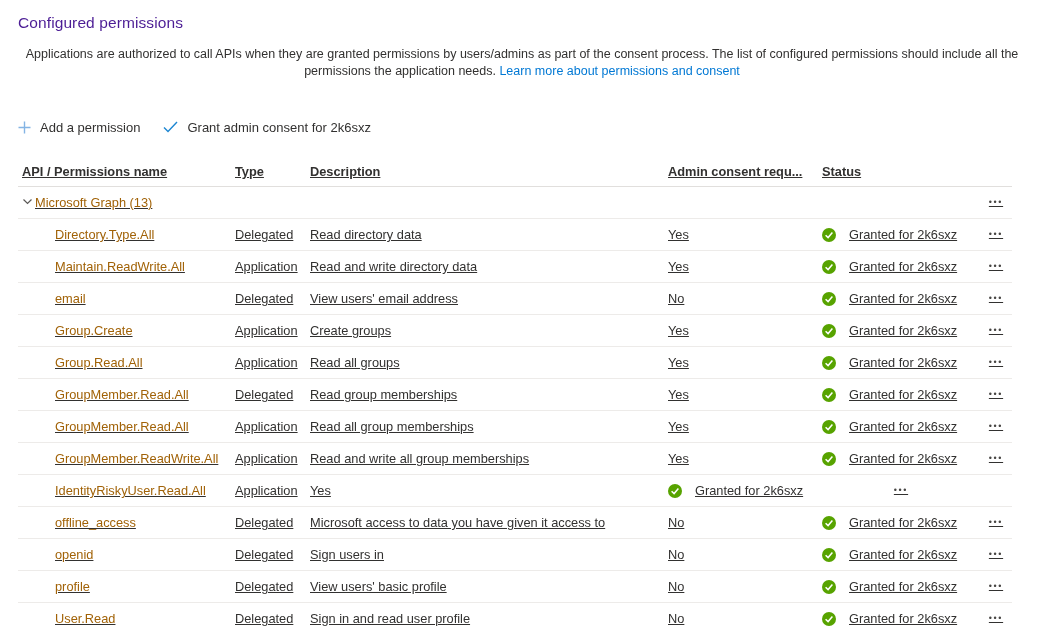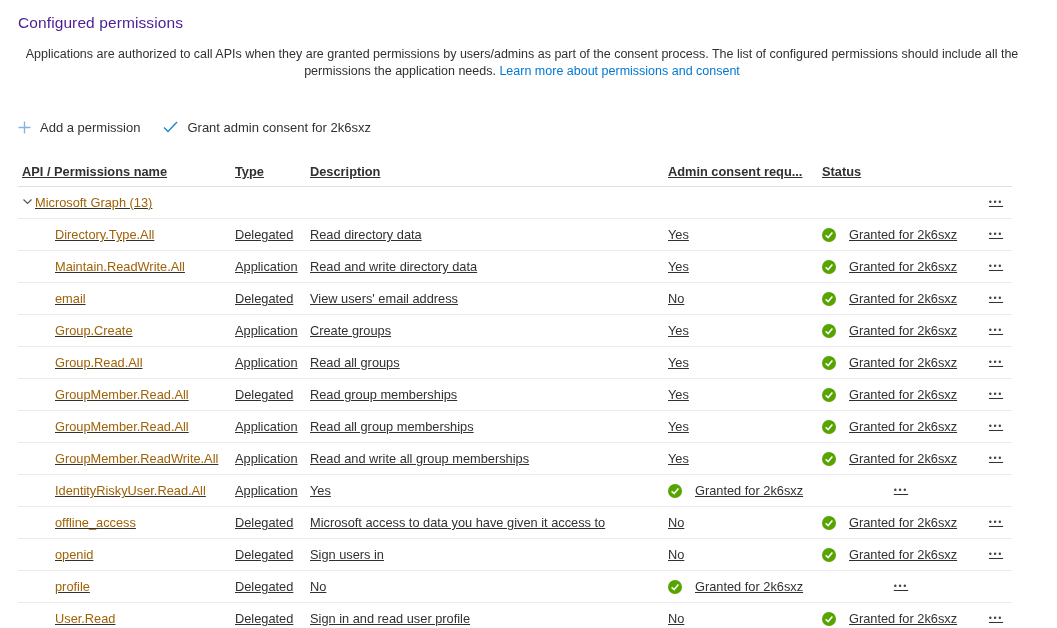--- a/index.html
+++ b/index.html
@@ -404,20 +404,21 @@
     <div class="cell actions-cell">
       <button class="more-btn"><span>•••</span></button>
     </div>
   </div>
 
   <div class="row">
     <div class="cell name-indent">
       <a href="#" class="perm-link">profile</a>
     </div>
     <div class="cell">Delegated</div>
+    <div class="cell">View users' basic profile</div>
     <div class="cell">No</div>
     <div class="cell status-cell">
       <span class="granted-ic">
         <svg width="14" height="14" viewBox="0 0 14 14">
                 <circle cx="7" cy="7" r="7" fill="#57a300"></circle>
                 <path d="M3.6 7.2 L6.1 9.6 L10.4 4.6" stroke="#ffffff" stroke-width="1.5" fill="none"></path>
               </svg>
       </span>
       <span>Granted for 2k6sxz</span>
     </div>

